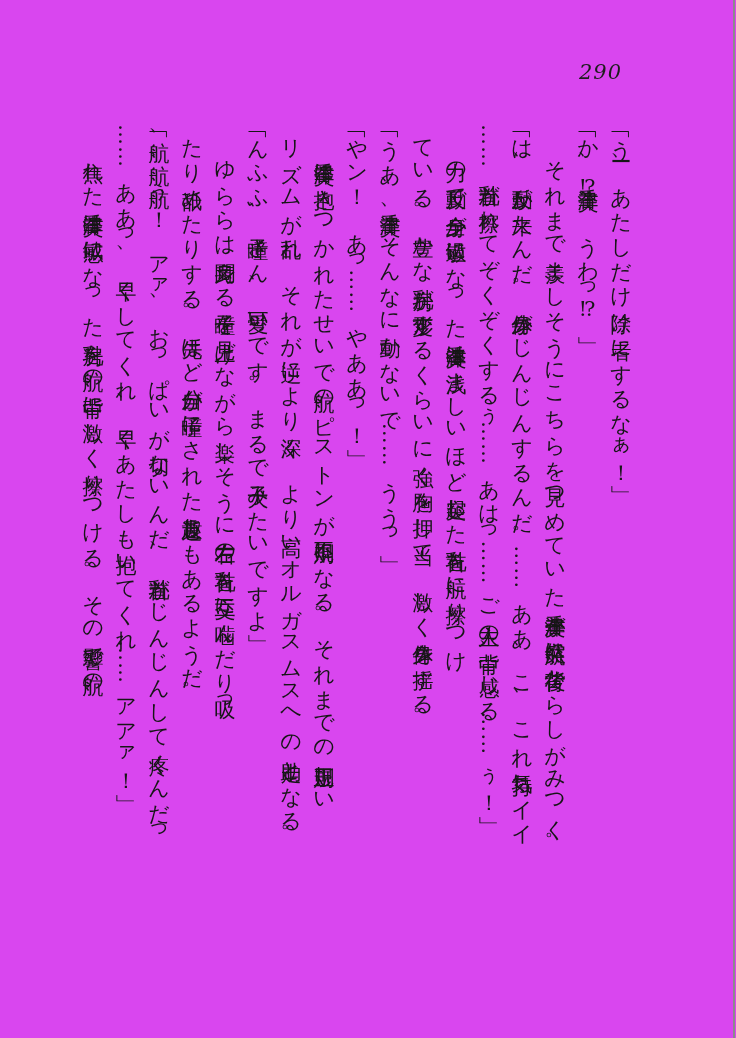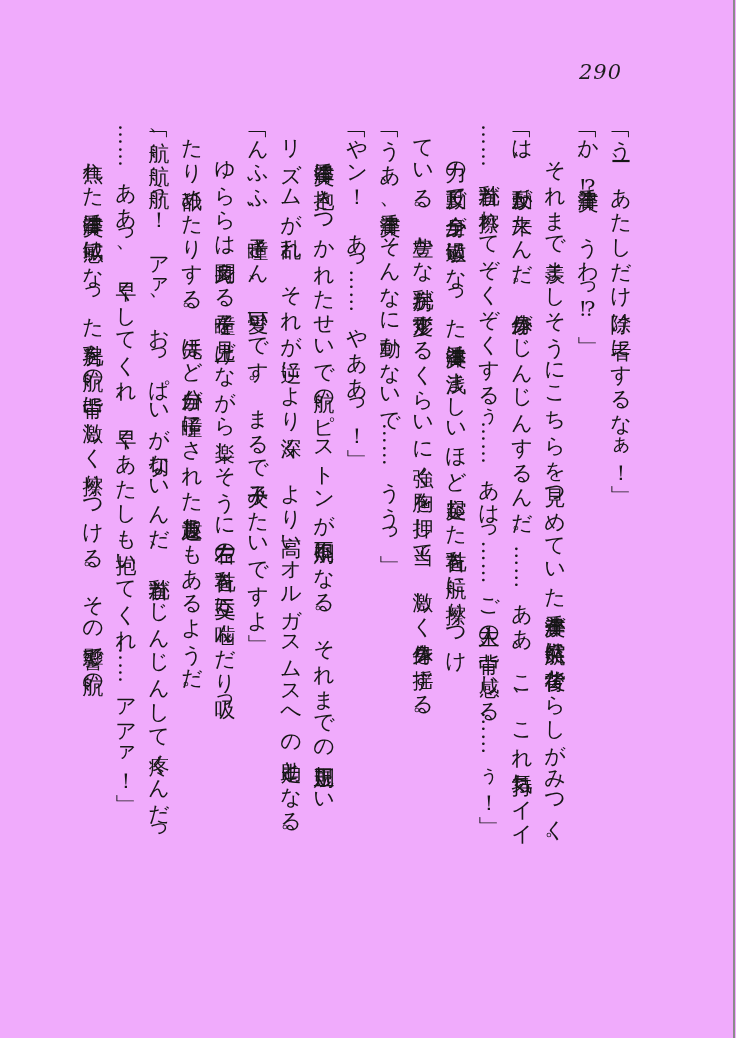--- a/index.html
+++ b/index.html
@@ -10,21 +10,21 @@
     width: 736px;
     height: 1038px;
     background: #fbfbfa;
     position: relative;
     overflow: hidden;
     font-family: "DejaVu Serif", "Liberation Serif", serif;
   }
   .page {
     position: absolute;
     inset: 0;
-    background: #f0abfc;
+    background: #d946ef;
     padding-left: 25px;
   }
   .page-number {
     position: absolute;
     top: 60px;
     left: 579px;
     font-size: 21px;
     font-style: italic;
     color: #1d1d1d;
     letter-spacing: 1px;

